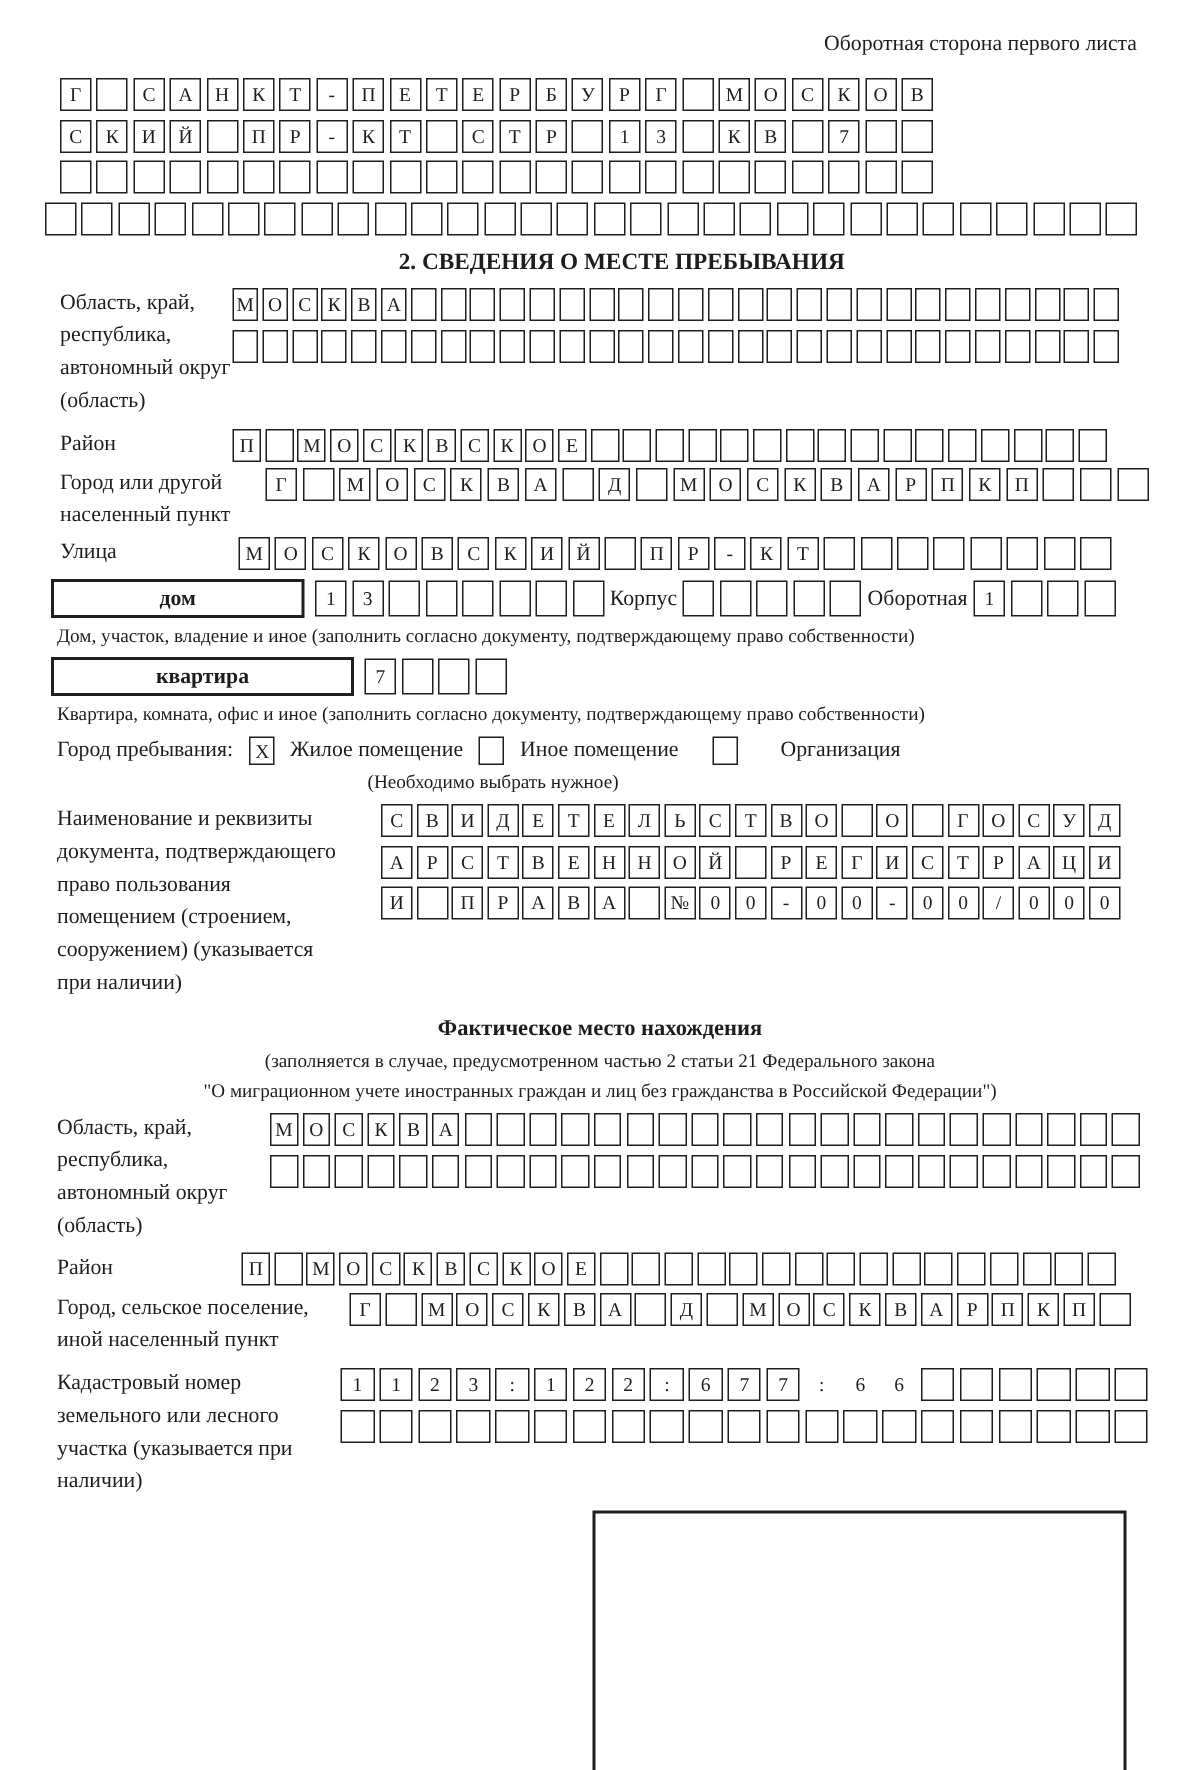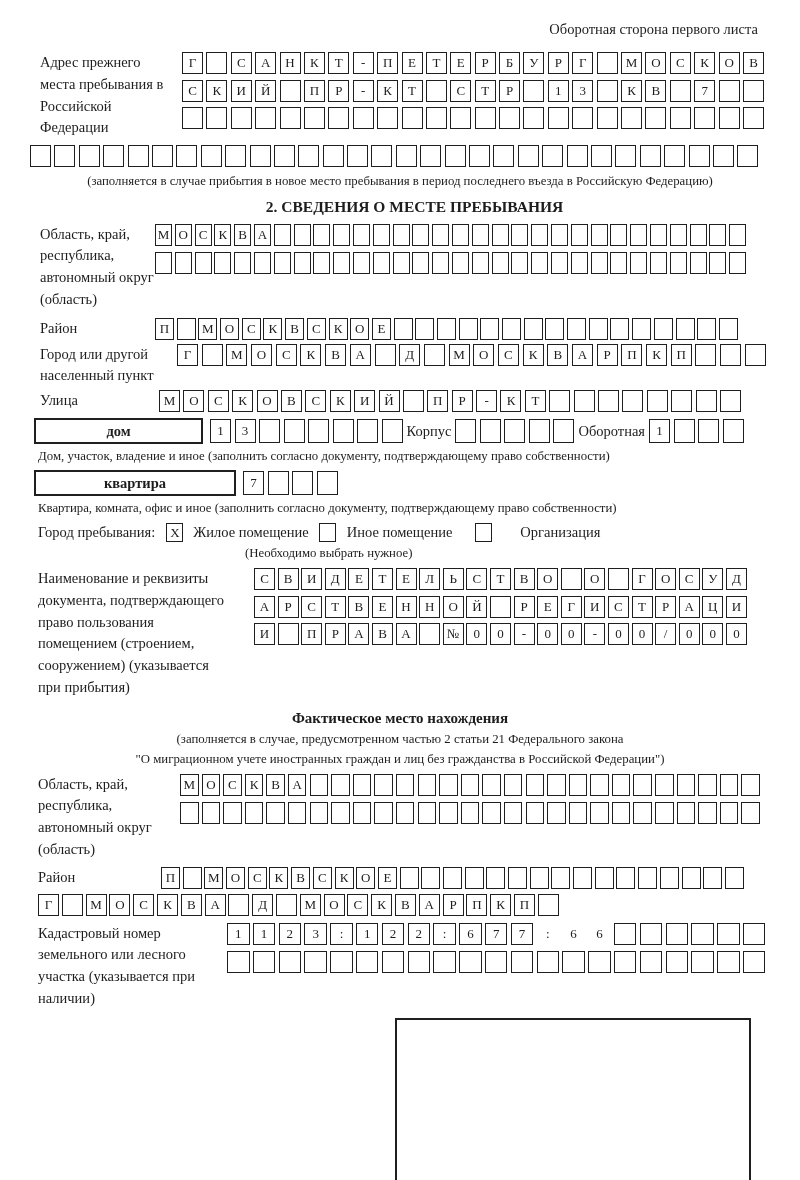--- a/index.html
+++ b/index.html
@@ -101,21 +101,20 @@
   .stamp-box { margin: 8px 0 0 395px; width: 356px; height: 176px; border: 2px solid #1f1f1f; }
 </style>
 </head>
 <body>
 
 <div class="sheet">
 
   <div class="head-note">Оборотная сторона первого листа</div>
 
   <div class="field f-prev">
-    <div class="f-label">Адрес прежнего места пребывания в Российской Федерации</div>
     <div class="rows">
       <div class="cellrow r-s1">
           <span class="cell">Г</span>
           <span class="cell"></span>
           <span class="cell">С</span>
           <span class="cell">А</span>
           <span class="cell">Н</span>
           <span class="cell">К</span>
           <span class="cell">Т</span>
           <span class="cell">-</span>
@@ -215,21 +214,20 @@
       <span class="cell"></span>
       <span class="cell"></span>
       <span class="cell"></span>
       <span class="cell"></span>
       <span class="cell"></span>
       <span class="cell"></span>
       <span class="cell"></span>
       <span class="cell"></span>
       <span class="cell"></span>
     </div>
-  <div class="caption center">(заполняется в случае прибытия в новое место пребывания в период последнего въезда в Российскую Федерацию)</div>
 
   <div class="sec-title">2. СВЕДЕНИЯ О МЕСТЕ ПРЕБЫВАНИЯ</div>
 
   <div class="field f-region">
     <div class="f-label">Область, край, республика, автономный округ (область)</div>
     <div class="rows">
       <div class="cellrow r-obl">
           <span class="cell">М</span>
           <span class="cell">О</span>
           <span class="cell">С</span>
@@ -435,21 +433,21 @@
     <span class="checkbox cb1">X</span>
     <span class="ol1">Жилое помещение</span>
     <span class="checkbox cb2"></span>
     <span class="ol2">Иное помещение</span>
     <span class="checkbox cb3"></span>
     <span class="ol3">Организация</span>
   </div>
   <div class="caption choose-note">(Необходимо выбрать нужное)</div>
 
   <div class="field f-doc">
-    <div class="f-label">Наименование и реквизиты документа, подтверждающего право пользования помещением (строением, сооружением) (указывается при прибытия)</div>
+    <div class="f-label">Наименование и реквизиты документа, подтверждающего право пользования помещением (строением, сооружением) (указывается при наличии)</div>
     <div class="rows">
       <div class="cellrow r-doc">
           <span class="cell">С</span>
           <span class="cell">В</span>
           <span class="cell">И</span>
           <span class="cell">Д</span>
           <span class="cell">Е</span>
           <span class="cell">Т</span>
           <span class="cell">Е</span>
           <span class="cell">Л</span>
@@ -611,20 +609,21 @@
         <span class="cell"></span>
         <span class="cell"></span>
         <span class="cell"></span>
         <span class="cell"></span>
         <span class="cell"></span>
         <span class="cell"></span>
       </div>
   </div>
 
   <div class="field f-fcity">
+    <div class="f-label">Город, сельское поселение, иной населенный пункт</div>
     <div class="cellrow r-fcity">
         <span class="cell">Г</span>
         <span class="cell"></span>
         <span class="cell">М</span>
         <span class="cell">О</span>
         <span class="cell">С</span>
         <span class="cell">К</span>
         <span class="cell">В</span>
         <span class="cell">А</span>
         <span class="cell"></span>

